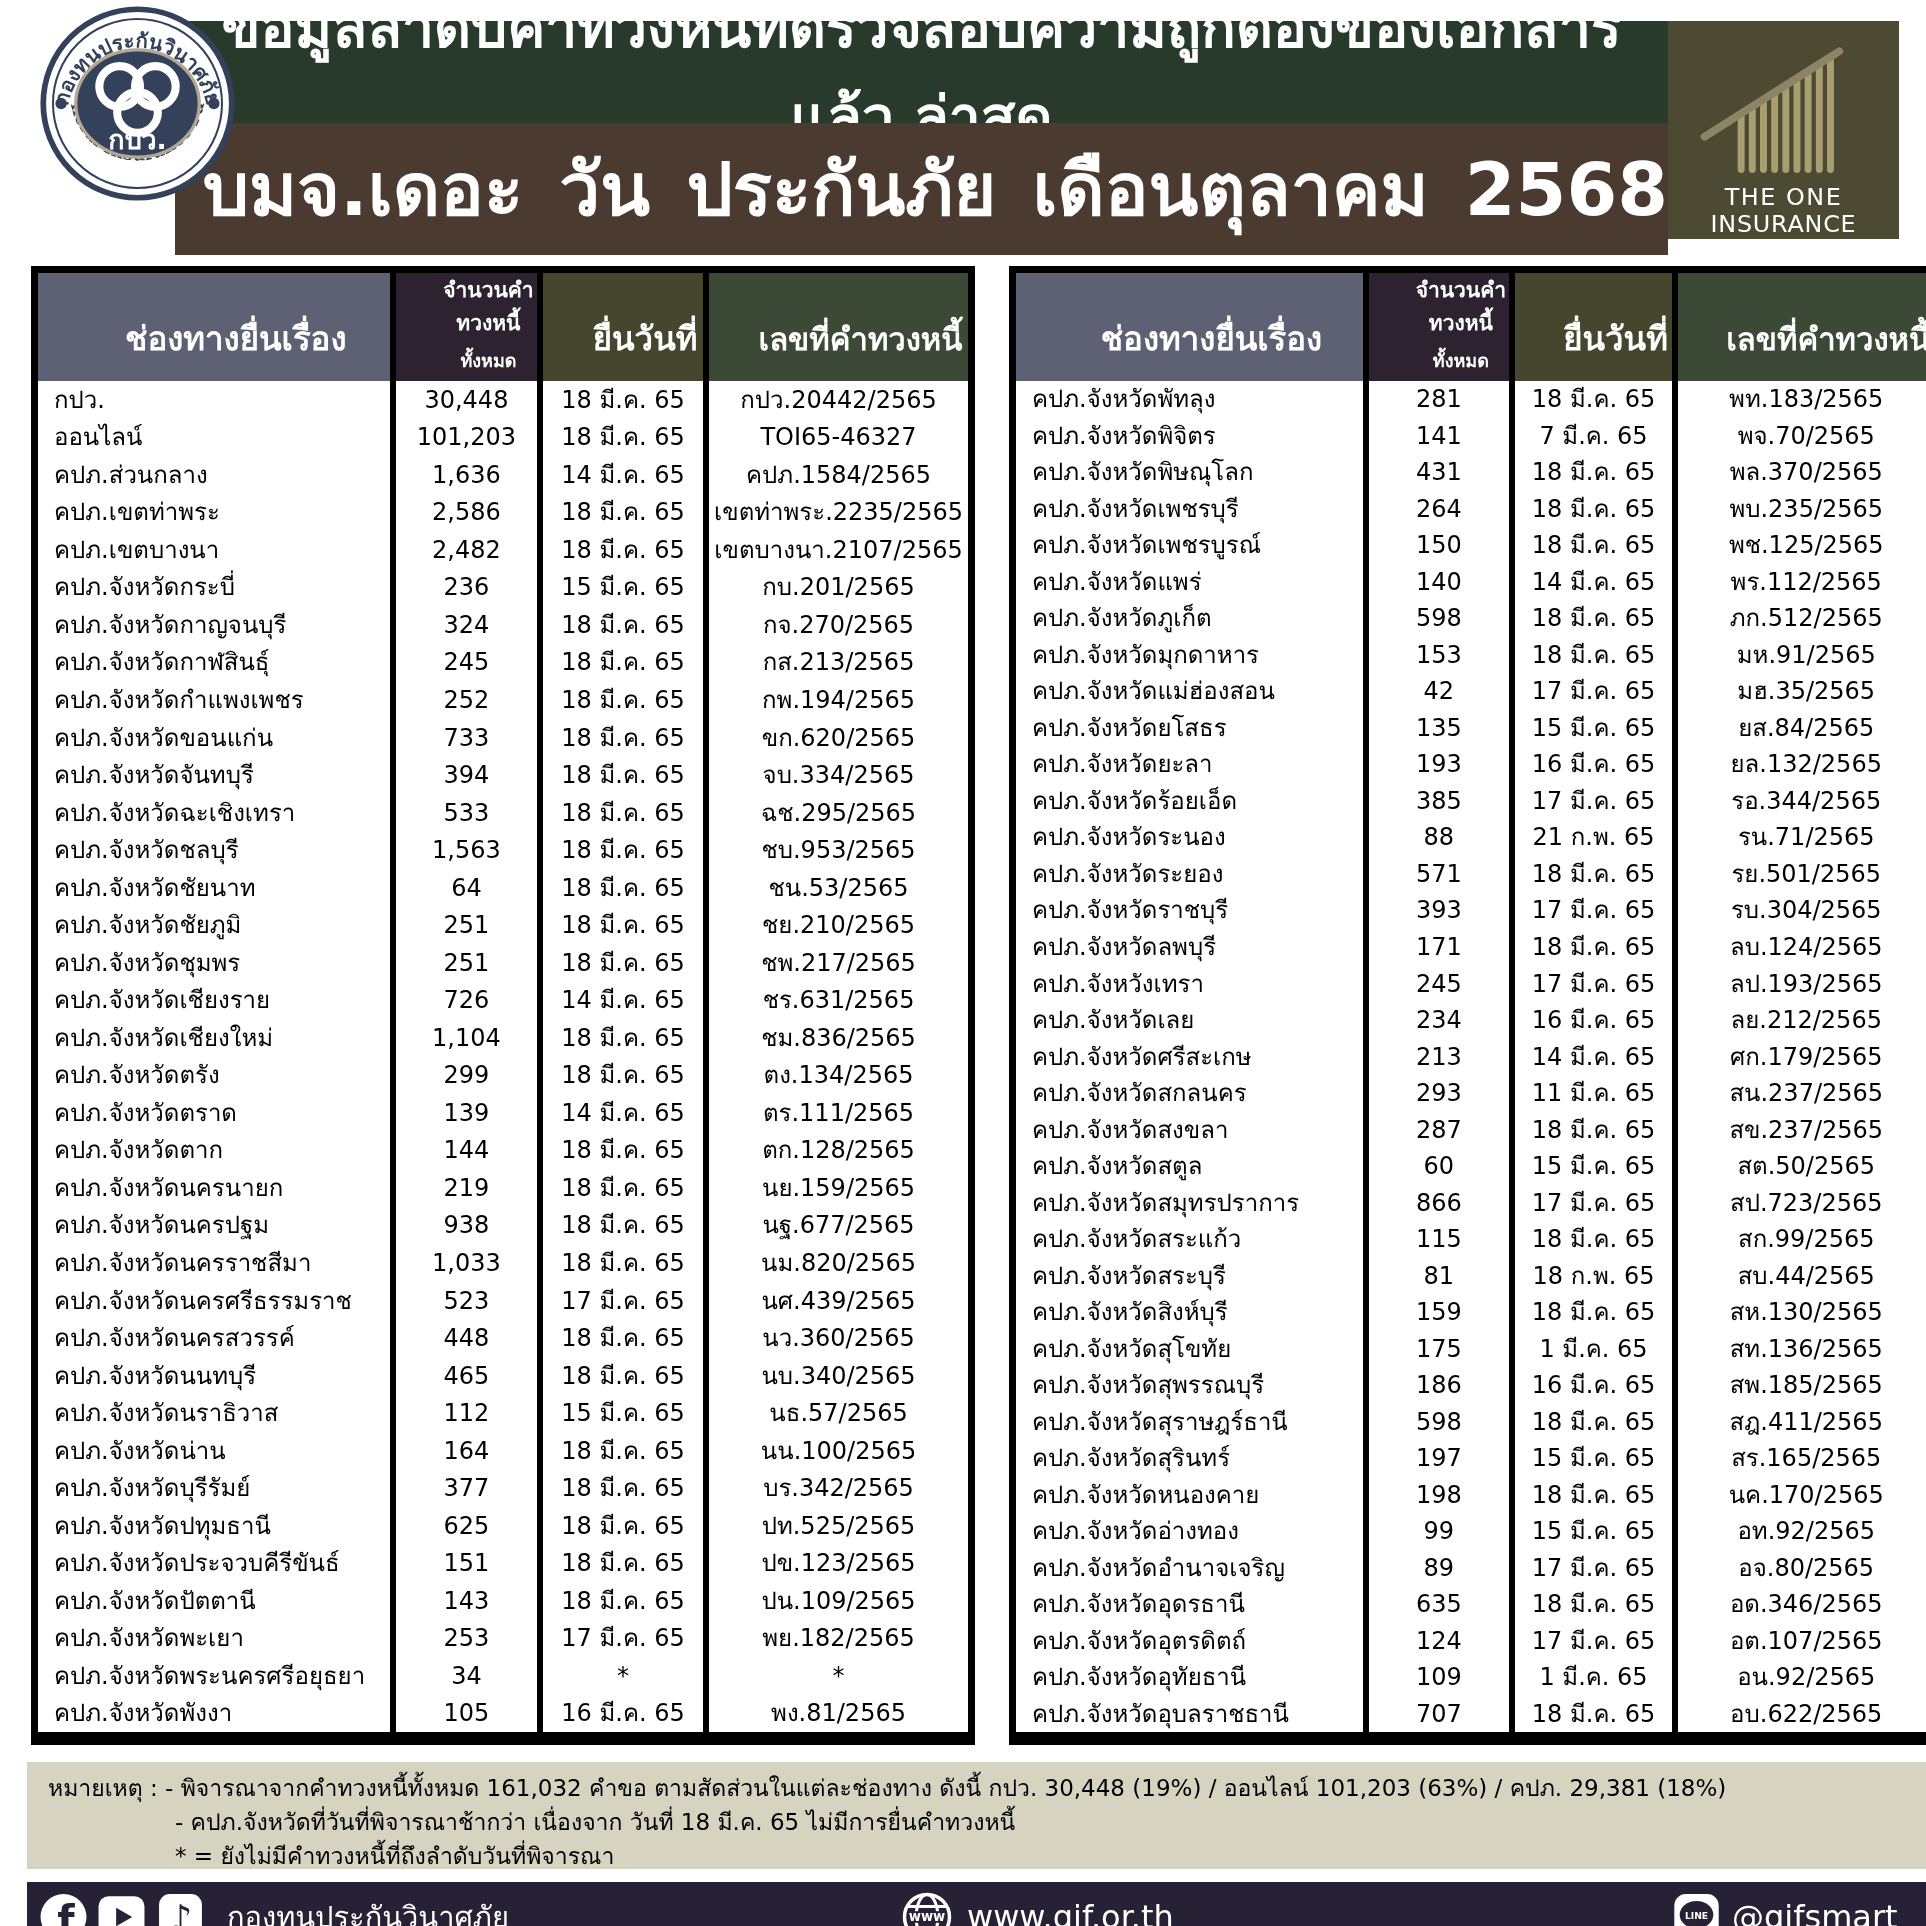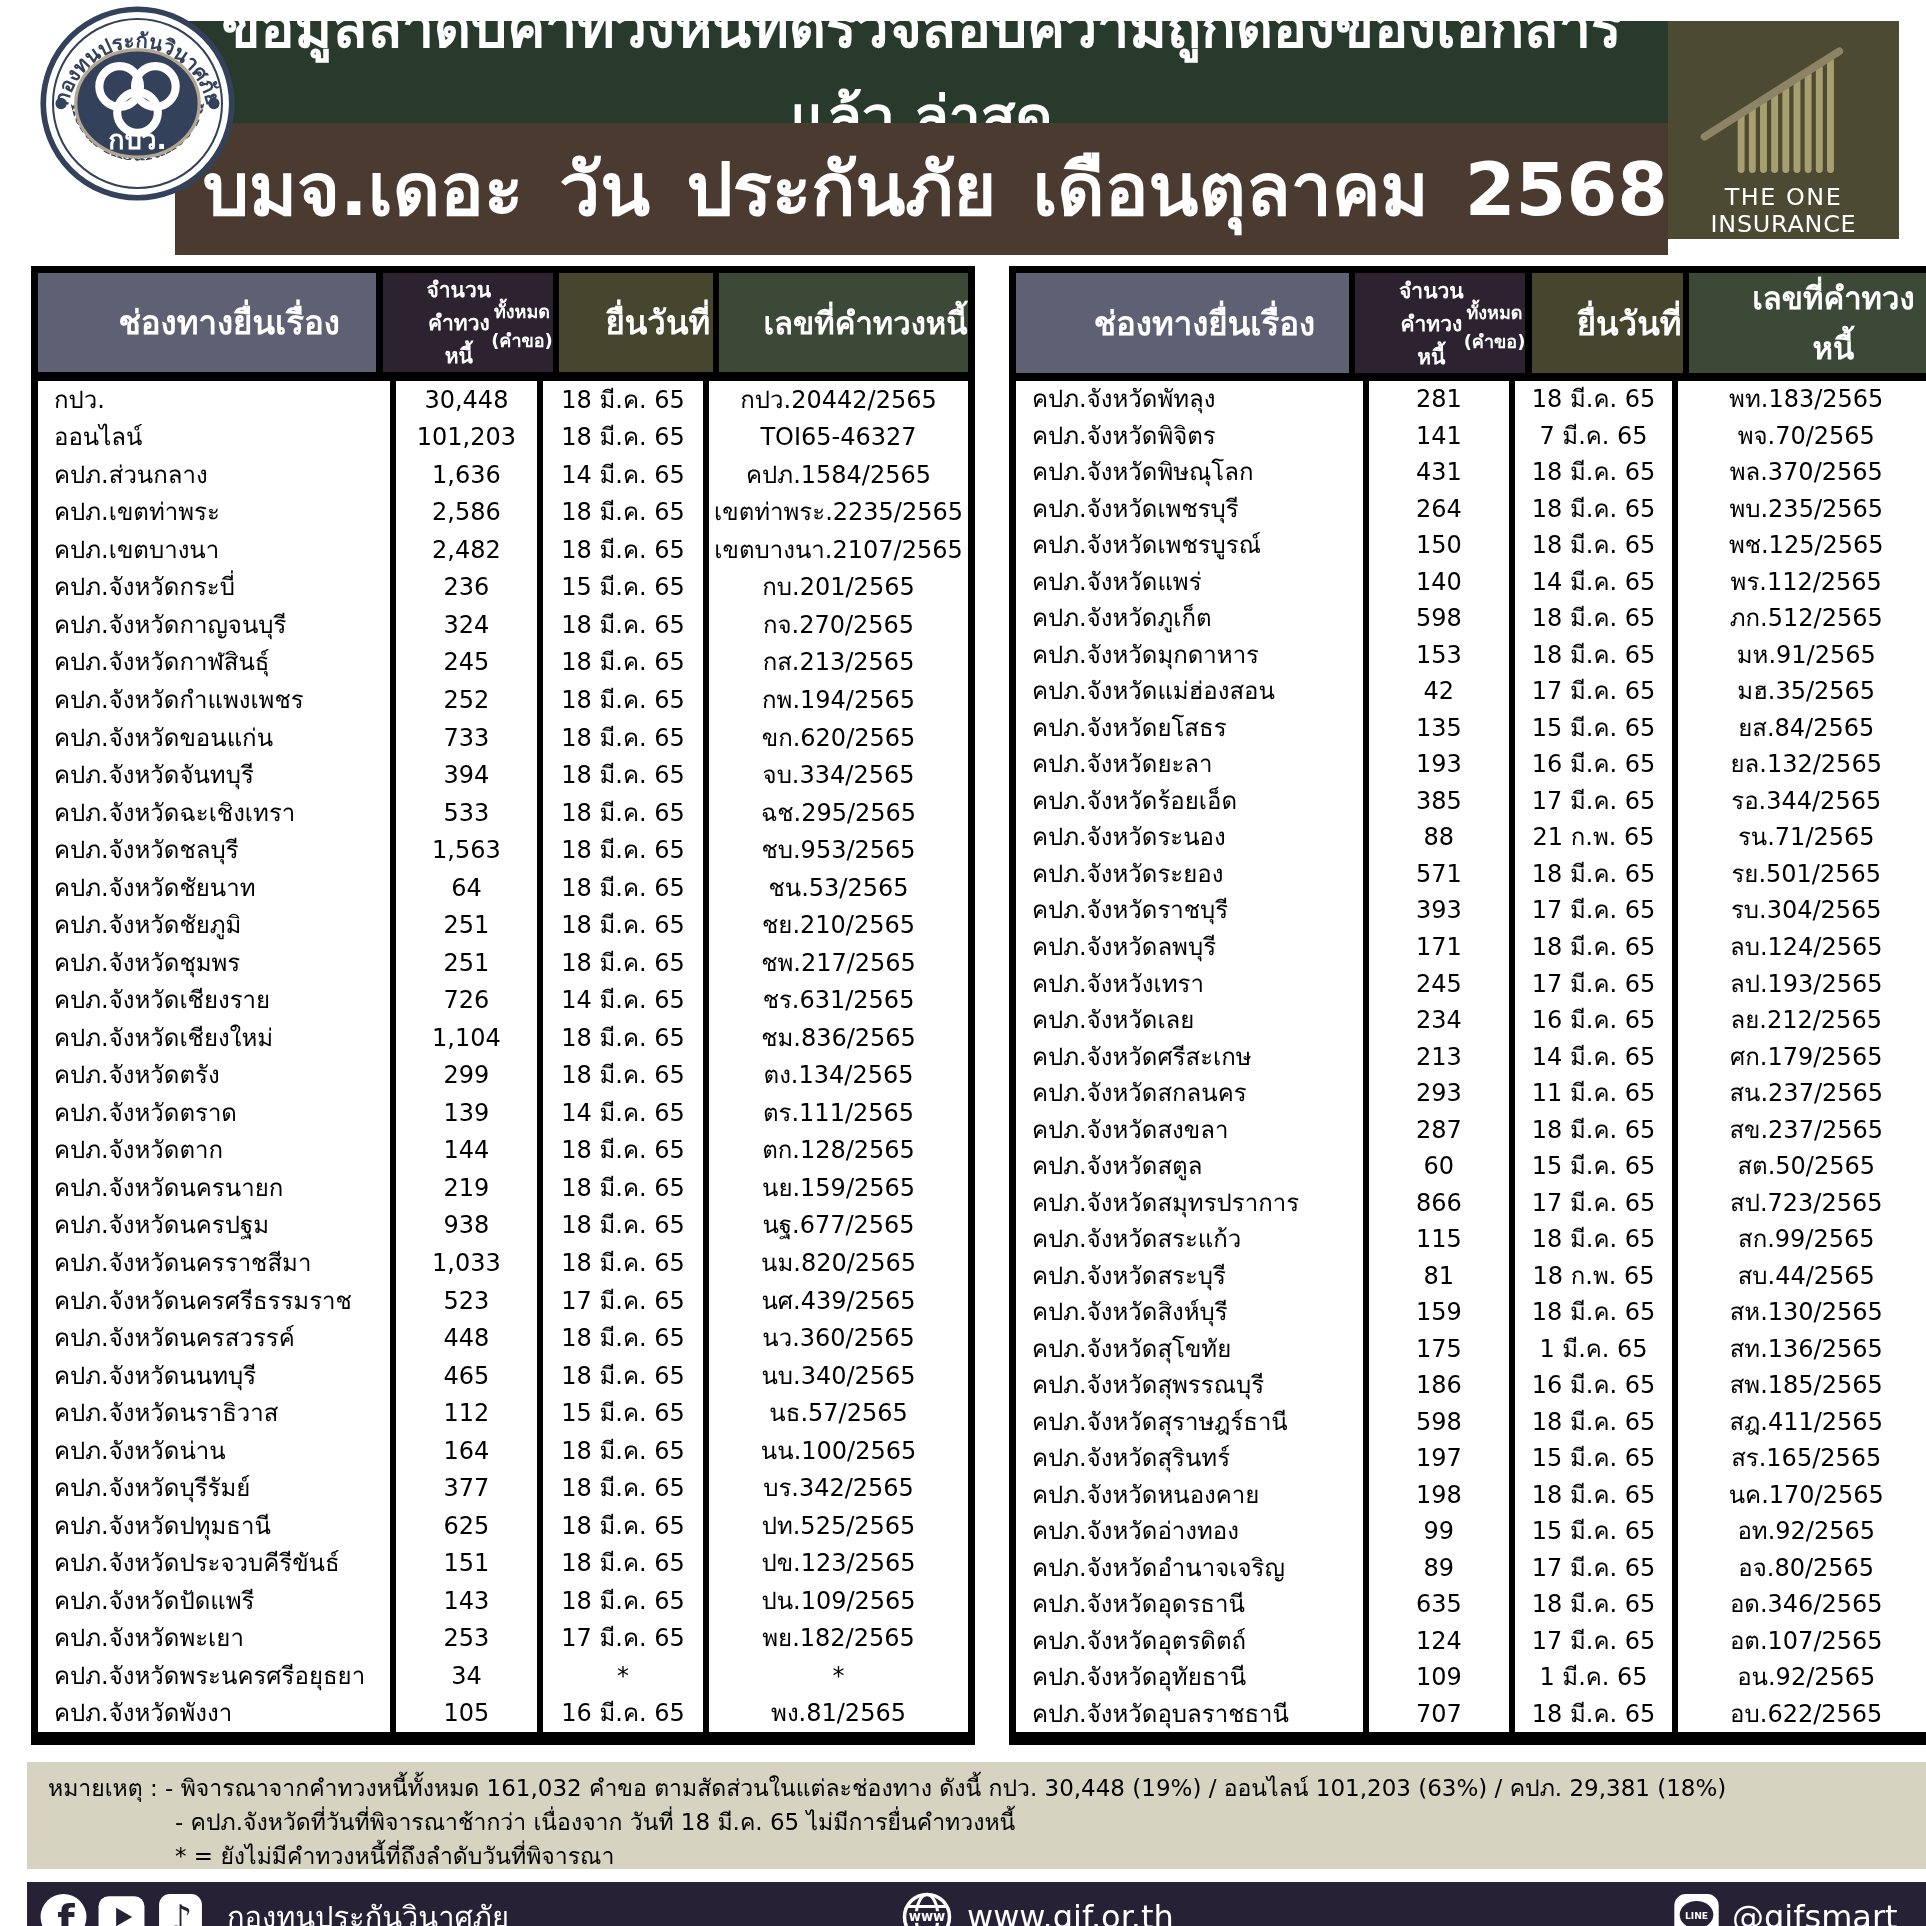--- a/index.html
+++ b/index.html
@@ -28,21 +28,21 @@
   .band-green .t{font-size:57px;font-weight:bold;}
   .band-brown .t{font-size:73px;font-weight:bold;word-spacing:10.8px;}
   .logo-wrap{position:absolute;left:40px;top:5.8px;width:195px;height:195px;}
   .one-panel{position:absolute;left:1668px;top:21px;width:231px;height:218px;background:var(--olive);}
 
   
   .gtable{position:absolute;top:266px;background:#000;border:7px solid #000;border-bottom:13px solid #000;display:flex;flex-direction:column;}
   #table-left{left:31px;width:944px;height:1479px;}
   #table-right{left:1009px;width:932px;height:1479px;}
   .thead{display:grid;grid-template-columns:945fr 380fr 429fr 696fr;column-gap:6.2px;height:108px;border-bottom:10px solid #000;flex:0 0 auto;}
-  .th{color:#fff;display:flex;flex-direction:row;align-items:center;justify-content:center;text-align:center;font-weight:bold;padding-left:44px;}
+  .th{color:#fff;display:flex;flex-direction:column;align-items:center;justify-content:center;text-align:center;font-weight:bold;padding-left:44px;}
   .th1{background:var(--h-channel);font-size:33px;}
   .th2{background:var(--h-count);}
   .th2 .l1{font-size:21px;}
   .th2 .l2{font-size:18px;margin-top:7px;}
   .th3{background:var(--h-date);font-size:33px;}
   .th4{background:var(--h-no);font-size:31px;}
   .tbody{flex:1 1 auto;display:flex;flex-direction:column;}
   .trow{flex:1;display:grid;grid-template-columns:945fr 380fr 429fr 696fr;column-gap:6.2px;background:#000;}
   .cell{background:#fff;color:#000;display:flex;align-items:center;justify-content:center;font-size:24px;line-height:1;white-space:nowrap;overflow:hidden;}
   .cell.c0{justify-content:flex-start;padding-left:16px;}
@@ -310,21 +310,21 @@
           <div class="cell c2">18 มี.ค. 65</div>
           <div class="cell c3">ปท.525/2565</div>
         </div>
         <div class="trow">
           <div class="cell c0">คปภ.จังหวัดประจวบคีรีขันธ์</div>
           <div class="cell c1">151</div>
           <div class="cell c2">18 มี.ค. 65</div>
           <div class="cell c3">ปข.123/2565</div>
         </div>
         <div class="trow">
-          <div class="cell c0">คปภ.จังหวัดปัดแพรี</div>
+          <div class="cell c0">คปภ.จังหวัดปัตตานี</div>
           <div class="cell c1">143</div>
           <div class="cell c2">18 มี.ค. 65</div>
           <div class="cell c3">ปน.109/2565</div>
         </div>
         <div class="trow">
           <div class="cell c0">คปภ.จังหวัดพะเยา</div>
           <div class="cell c1">253</div>
           <div class="cell c2">17 มี.ค. 65</div>
           <div class="cell c3">พย.182/2565</div>
         </div>

